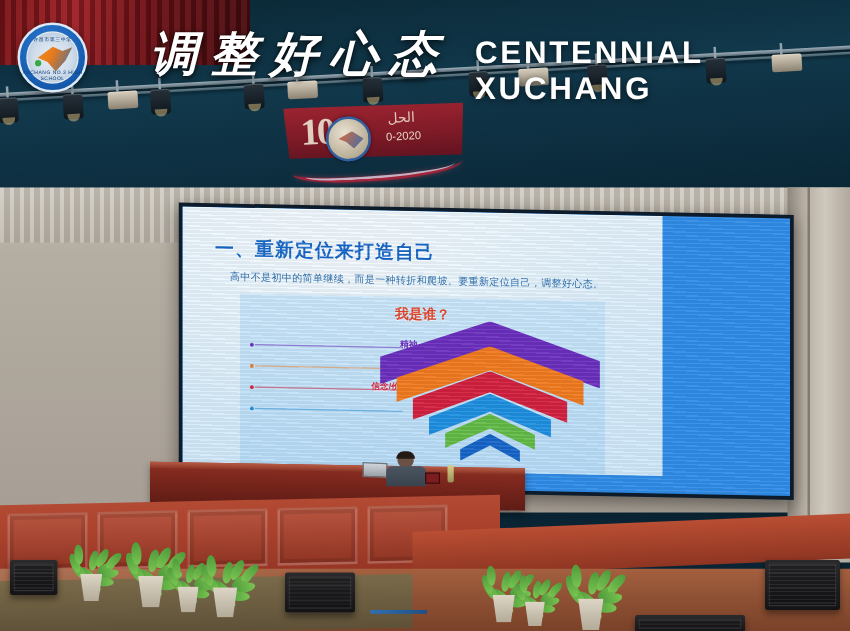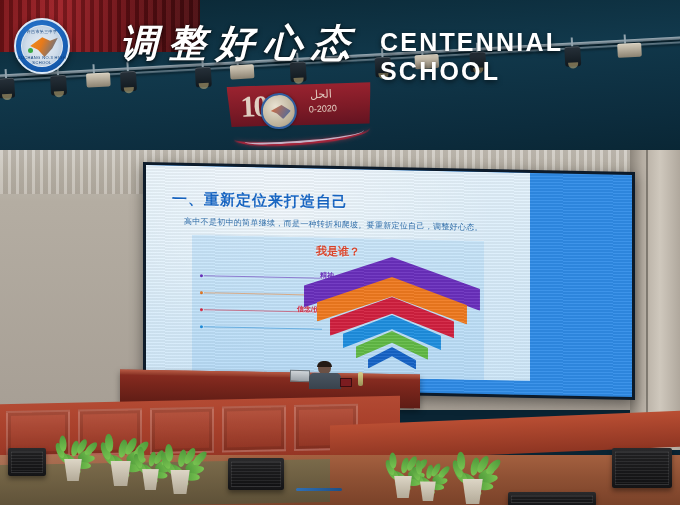--- a/index.html
+++ b/index.html
@@ -616,16 +616,16 @@
 
   <div class="header-band">
     <div class="logo-badge">
       <div class="ring"></div>
       <div class="mark"></div>
       <div class="dot-g"></div>
       <div class="arc-top">许昌市第三中学</div>
       <div class="arc-bot">XUCHANG NO.3 HIGH SCHOOL</div>
     </div>
     <div class="title-cn">调整好心态</div>
-    <div class="title-en">CENTENNIAL SCHOOL</div>
+    <div class="title-en">CENTENNIAL XUCHANG</div>
   </div>
 
 </div>
 
 </body></html>

